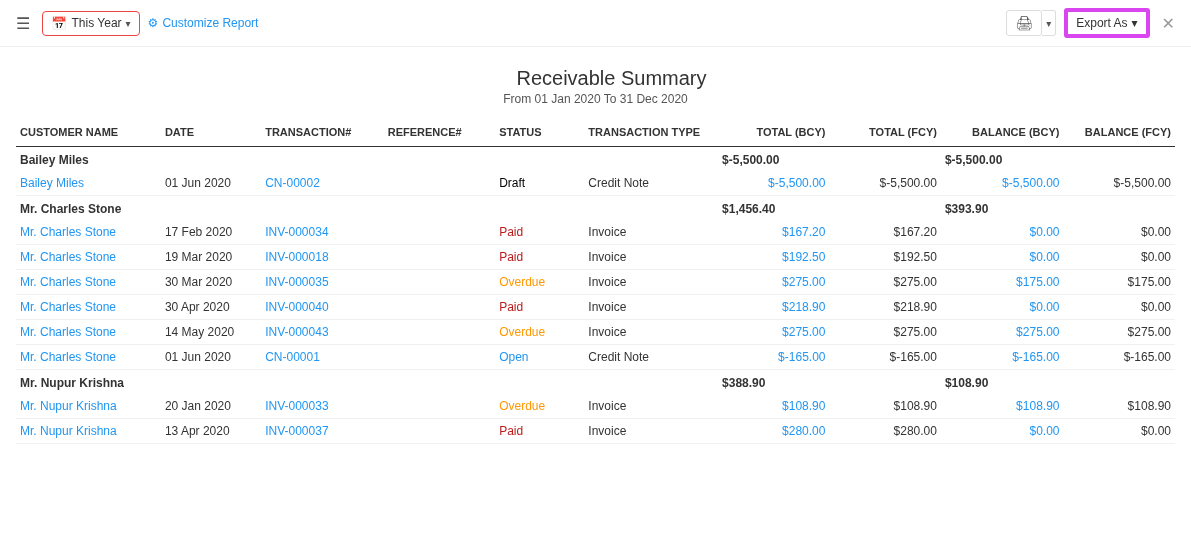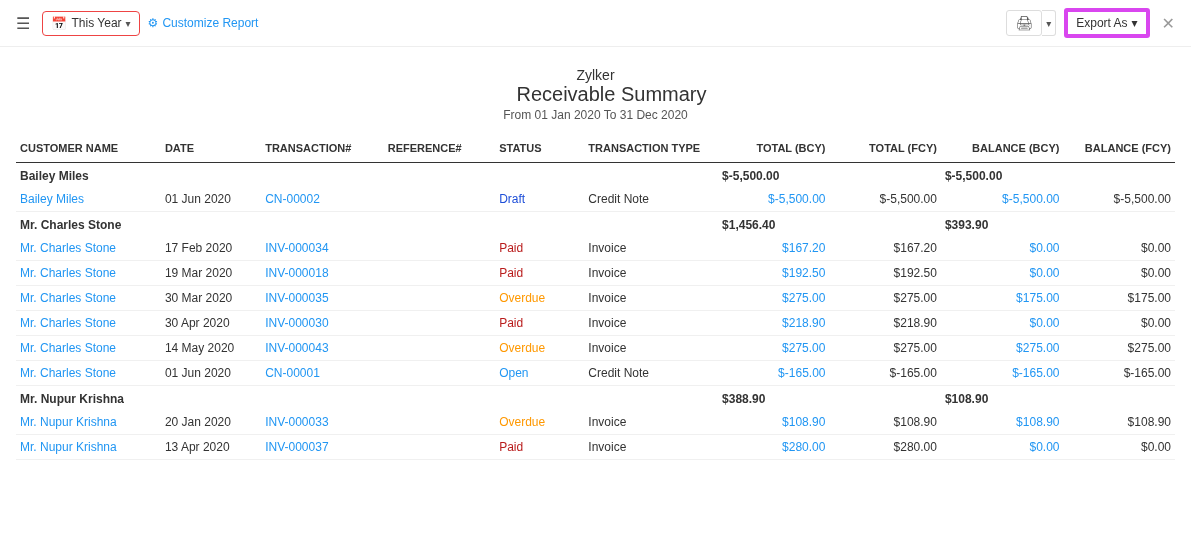--- a/index.html
+++ b/index.html
@@ -74,21 +74,21 @@
       font-size: 11px; color: #333; text-transform: uppercase;
       white-space: nowrap;
     }
     tbody tr td { padding: 5px 4px; border-bottom: 1px solid #f0f0f0; }
     
     .group-row td { font-weight: bold; color: #333; background: #fff; padding: 6px 4px 4px; border-bottom: none; }
     
     .link { color: #2196F3; text-decoration: none; cursor: pointer; }
     
     .status-paid { color: #b91c1c; }
-    .status-draft { color: #1d4ed8; }
+    .status-draft { color: #000000; }
     .status-overdue { color: #FF9800; }
     .status-open { color: #2196F3; }
     
     .amount-blue { color: #2196F3; }
     .amount-black { color: #333; }
     
     th:nth-child(1) { width: 130px; }
     th:nth-child(2) { width: 90px; }
     th:nth-child(3) { width: 110px; }
     th:nth-child(4) { width: 100px; }
@@ -134,21 +134,20 @@
       <span>Export As</span>
       <span>▾</span>
     </button>
     <button class="close-btn">
       <span>✕</span>
     </button>
   </div>
 </div>
 
 <div class="report-header">
-  <div class="company">Zylker</div>
   <div class="title">Receivable Summary</div>
   <div class="date-range">From 01 Jan 2020 To 31 Dec 2020</div>
 </div>
 
 <div class="table-container">
   <table>
     <thead>
       <tr>
         <th>CUSTOMER NAME</th>
         <th>DATE</th>
@@ -221,21 +220,21 @@
       <td class="status-overdue">Overdue</td>
       <td>Invoice</td>
       <td class="amount-blue">$275.00</td>
       <td class="amount-black">$275.00</td>
       <td class="amount-blue">$175.00</td>
       <td class="amount-black">$175.00</td>
     </tr>
         <tr>
       <td><a class="link" href="#">Mr. Charles Stone</a></td>
       <td>30 Apr 2020</td>
-      <td><a class="link" href="#">INV-000030</a></td>
+      <td><a class="link" href="#">INV-000040</a></td>
       <td></td>
       <td class="status-paid">Paid</td>
       <td>Invoice</td>
       <td class="amount-blue">$218.90</td>
       <td class="amount-black">$218.90</td>
       <td class="amount-blue">$0.00</td>
       <td class="amount-black">$0.00</td>
     </tr>
         <tr>
       <td><a class="link" href="#">Mr. Charles Stone</a></td>

